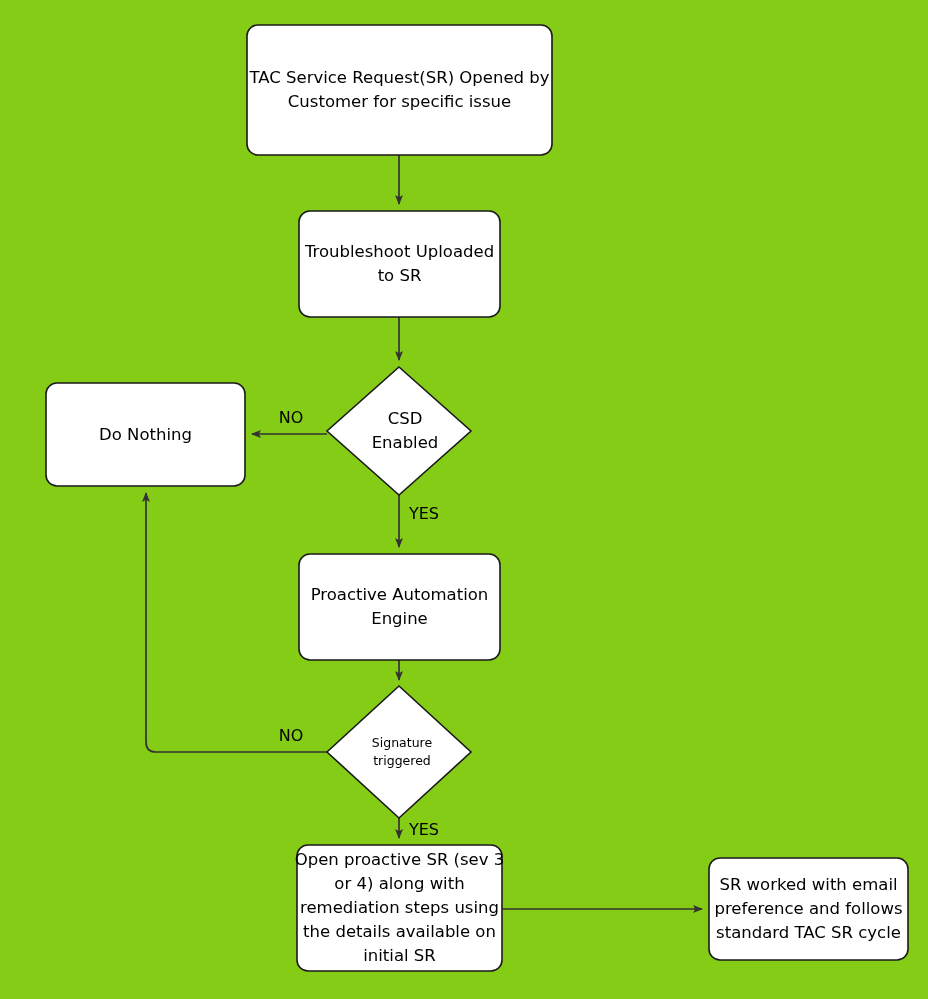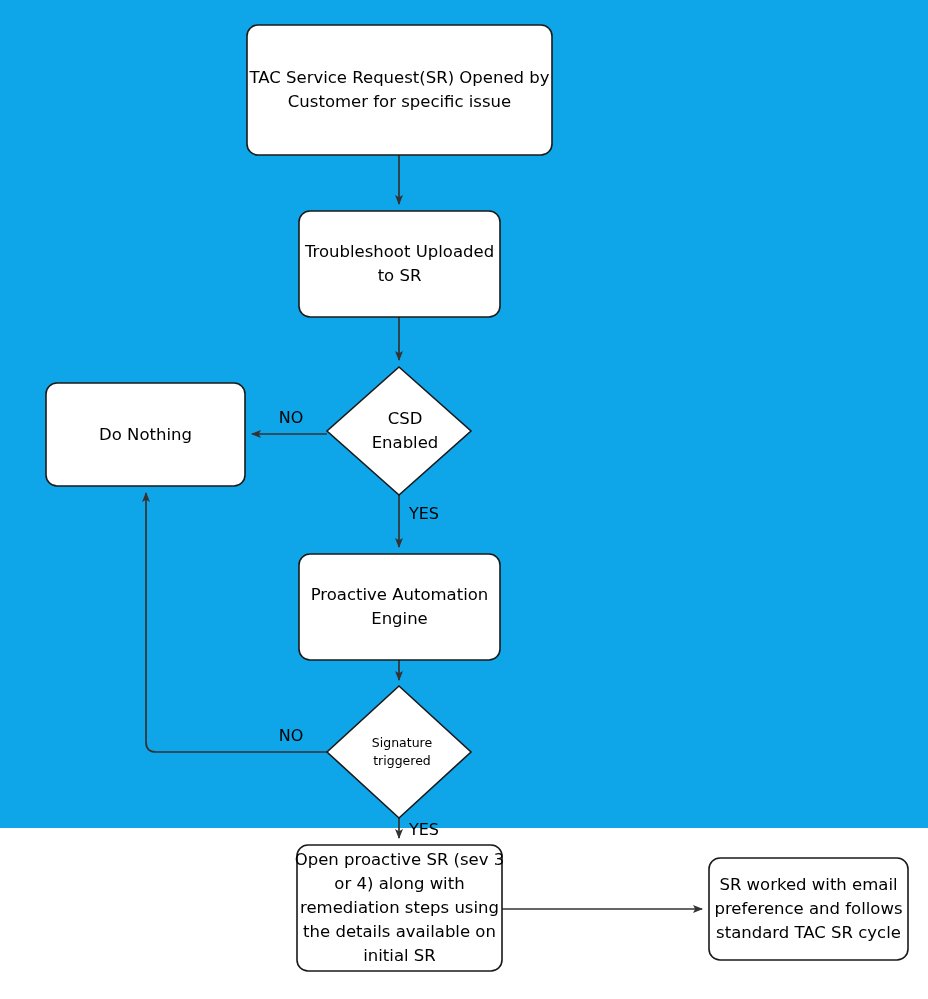--- a/index.html
+++ b/index.html
@@ -10,22 +10,22 @@
   body {
     width: 928px;
     height: 999px;
     font-family: "DejaVu Sans", sans-serif;
     color: #000000;
     overflow: hidden;
   }
   #flowchart-canvas {
     position: relative;
     width: 928px;
-    height: 828px;
-    background: #0ea5e9;
+    height: 999px;
+    background: #84cc16;
   }
   svg.diagram {
     position: absolute;
     top: 0;
     left: 0;
     width: 928px;
     height: 999px;
     display: block;
   }
   .node-shape {

